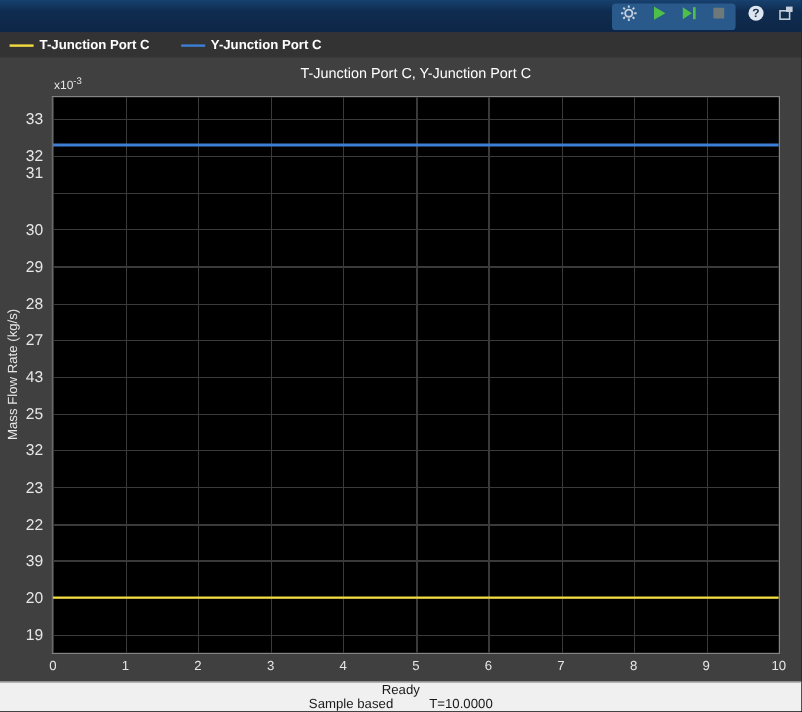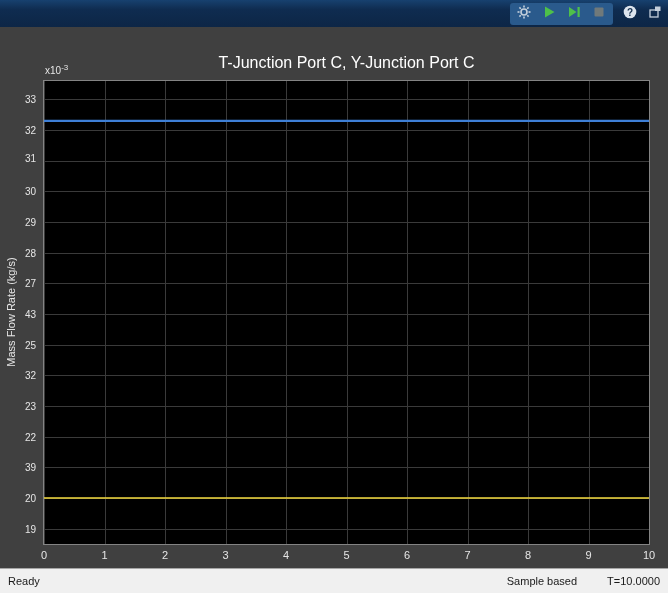--- a/index.html
+++ b/index.html
@@ -24,42 +24,42 @@
   .legend-bar {
     position:absolute; top:27px; left:0; right:0; height:21px; background:#333333;
     display:flex; align-items:center; padding-left:8px; gap:26px;
   }
   .legend-item { display:flex; align-items:center; gap:5px; }
   .legend-swatch { width:20px; height:2px; display:inline-block; }
   .legend-label { color:#ffffff; font-size:11px; font-weight:700; }
 
   
   .plot-region { position:absolute; top:48px; left:0; width:668px; height:520px; background:#404040; }
-  .plot-title { position:absolute; top:6px; left:43px; width:607px; text-align:center; color:#ffffff; font-size:16px; }
+  .plot-title { position:absolute; top:6px; left:43px; width:607px; text-align:center; color:#ffffff; font-size:12px; }
   .y-exponent { position:absolute; top:15px; left:45px; color:#e6e6e6; font-size:10px; }
   .y-exponent sup { font-size:8px; }
   .axes {
     position:absolute; left:43px; top:32px; width:607px; height:465px;
     background:#000000; border:1px solid #848484; box-sizing:border-box;
   }
   #x-ticks { position:absolute; left:44px; top:501px; width:605px; height:14px; }
   .x-tick { position:absolute; top:0; transform:translateX(-50%); color:#e6e6e6; font-size:11px; }
   #y-ticks { position:absolute; left:0; top:33px; width:39px; height:463px; }
-  .y-tick { position:absolute; right:3px; transform:translateY(-50%); color:#e6e6e6; font-size:10px;text-align:right; }
+  .y-tick { position:absolute; right:3px; transform:translateY(-50%); color:#e6e6e6; font-size:13px;text-align:right; }
   .ylabel {
     position:absolute; left:11px; top:264px; transform:translate(-50%,-50%) rotate(-90deg);
     white-space:nowrap; color:#e6e6e6; font-size:11px;
   }
 
   
   .status-bar {
     position:absolute; bottom:0; left:0; right:0; height:25px; background:#f0f0f0;
     border-top:1px solid #a6a6a6; box-sizing:border-box;
     display:flex; align-items:center; justify-content:space-between;
-    padding:0 8px; color:#1a1a1a; font-size:11px;
+    padding:0 8px; color:#1a1a1a; font-size:11px;flex-direction:column;
   }
   .status-right { display:flex; gap:30px; }
 </style>
 </head>
 <body>
 
 <div class="window">
 
   <div class="toolbar">
     <div class="toolbar-right">
@@ -116,20 +116,30 @@
         <span>
           <svg width="16" height="16" viewBox="0 0 16 16">
             <rect x="3" y="6" width="8" height="7" fill="none" stroke="#c5d0dc" stroke-width="1.3"></rect>
             <rect x="8" y="2.5" width="5.5" height="4.5" fill="#c5d0dc"></rect>
           </svg>
         </span>
       </div>
     </div>
   </div>
 
+  <div class="legend-bar" id="legend-items">
+      <div class="legend-item">
+        <span class="legend-swatch" style="background: rgb(244, 219, 62);"></span>
+        <span class="legend-label">T-Junction Port C</span>
+      </div>
+      <div class="legend-item">
+        <span class="legend-swatch" style="background: rgb(62, 127, 214);"></span>
+        <span class="legend-label">Y-Junction Port C</span>
+      </div>
+    </div>
 
   <div class="plot-region">
     <div class="plot-title">T-Junction Port C, Y-Junction Port C</div>
     <div class="y-exponent"><span>x10</span><sup>-3</sup></div>
     <div class="ylabel">Mass Flow Rate (kg/s)</div>
     <div class="axes" id="axes" style="background: rgb(0, 0, 0); border-color: rgb(132, 132, 132);"><svg width="605" height="463">
           <line x1="0.5" y1="0" x2="0.5" y2="463" stroke="#3a3a3a" stroke-width="1" shape-rendering="crispEdges"></line>
           <line x1="61.5" y1="0" x2="61.5" y2="463" stroke="#3a3a3a" stroke-width="1" shape-rendering="crispEdges"></line>
           <line x1="121.5" y1="0" x2="121.5" y2="463" stroke="#3a3a3a" stroke-width="1" shape-rendering="crispEdges"></line>
           <line x1="182.5" y1="0" x2="182.5" y2="463" stroke="#3a3a3a" stroke-width="1" shape-rendering="crispEdges"></line>
@@ -164,21 +174,21 @@
         <span class="y-tick" style="top: 386.344px;">39</span>
         <span class="y-tick" style="top: 355.682px;">22</span>
         <span class="y-tick" style="top: 325.02px;">23</span>
         <span class="y-tick" style="top: 294.358px;">32</span>
         <span class="y-tick" style="top: 263.695px;">25</span>
         <span class="y-tick" style="top: 233.033px;">43</span>
         <span class="y-tick" style="top: 202.371px;">27</span>
         <span class="y-tick" style="top: 171.709px;">28</span>
         <span class="y-tick" style="top: 141.046px;">29</span>
         <span class="y-tick" style="top: 110.384px;">30</span>
-        <span class="y-tick" style="top: 77px;">31</span>
+        <span class="y-tick" style="top: 63px;">31</span>
         <span class="y-tick" style="top: 49.0596px;">32</span>
         <span class="y-tick" style="top: 18.3974px;">33</span>
       </div>
     <div id="x-ticks">
         <span class="x-tick" style="left: 0px;">0</span>
         <span class="x-tick" style="left: 60.5px;">1</span>
         <span class="x-tick" style="left: 121px;">2</span>
         <span class="x-tick" style="left: 181.5px;">3</span>
         <span class="x-tick" style="left: 242px;">4</span>
         <span class="x-tick" style="left: 302.5px;">5</span>

